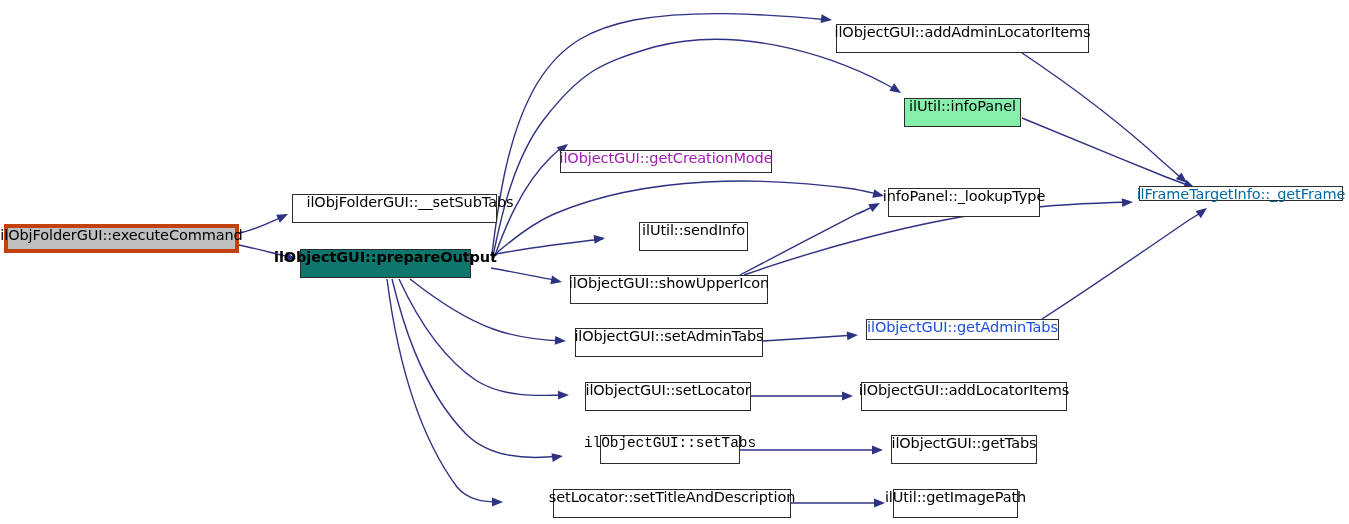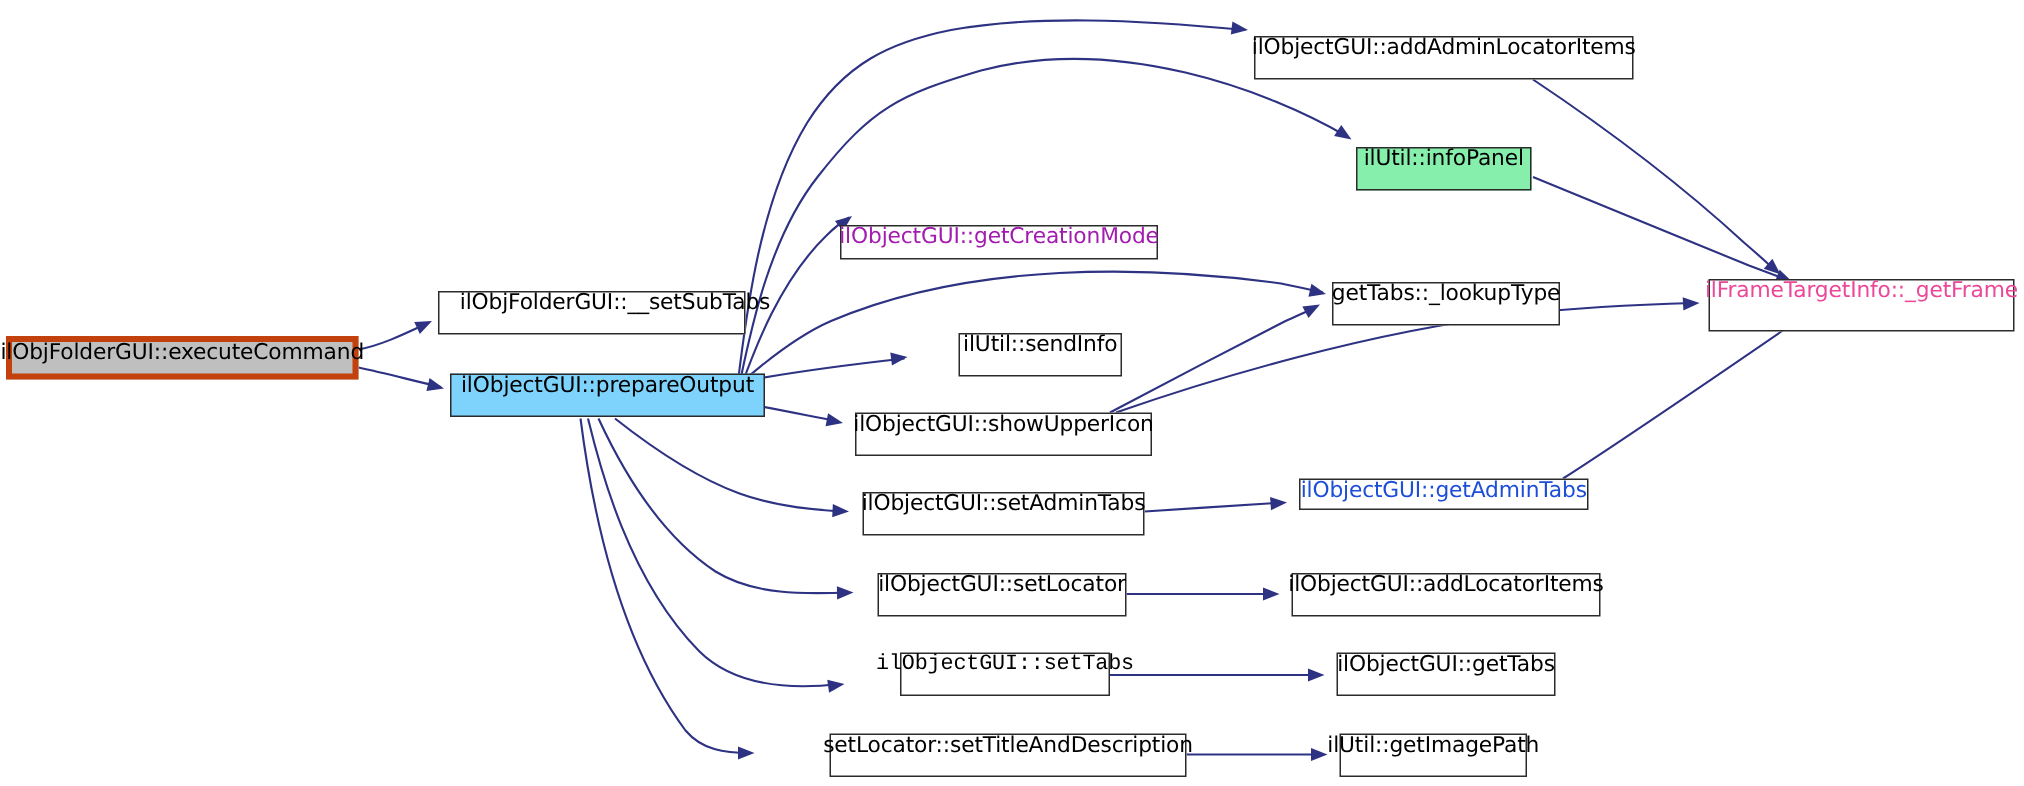--- a/index.html
+++ b/index.html
@@ -105,21 +105,21 @@
       </g>
   </svg>
 
   <div id="nodes-layer">
       <div class="node-box highlight" style="left: 4px; top: 224px; width: 235px; height: 29px; background: rgb(191, 191, 191); color: rgb(0, 0, 0);">
         <span class="node-label">ilObjFolderGUI::executeCommand</span>
       </div>
       <div class="node-box" style="left: 292px; top: 194px; width: 205px; height: 29px; background: rgb(255, 255, 255); color: rgb(0, 0, 0); padding-left: 31px;">
         <span class="node-label">ilObjFolderGUI::__setSubTabs</span>
       </div>
-      <div class="node-box" style="left: 300px; top: 249px; width: 210px; height: 29px; background: #7dd3fc; color: rgb(0, 0, 0);">
+      <div class="node-box" style="left: 300px; top: 249px; width: 171px; height: 29px; background: #0f766e; color: rgb(0, 0, 0); font-weight: bold;">
         <span class="node-label">ilObjectGUI::prepareOutput</span>
       </div>
       <div class="node-box" style="left: 560px; top: 118px; width: 212px; height: 23px; background: rgb(255, 255, 255); color: #a21caf; margin-top: 32px;">
         <span class="node-label">ilObjectGUI::getCreationMode</span>
       </div>
       <div class="node-box" style="left: 615px; top: 222px; width: 109px; height: 29px; background: rgb(255, 255, 255); color: rgb(0, 0, 0); margin-left: 24px;">
         <span class="node-label">ilUtil::sendInfo</span>
       </div>
       <div class="node-box" style="left: 570px; top: 275px; width: 198px; height: 29px; background: rgb(255, 255, 255); color: rgb(0, 0, 0);">
         <span class="node-label">ilObjectGUI::showUpperIcon</span>
@@ -136,32 +136,32 @@
       <div class="node-box" style="left: 553px; top: 489px; width: 238px; height: 29px; background: rgb(255, 255, 255); color: rgb(0, 0, 0);">
         <span class="node-label">setLocator::setTitleAndDescription</span>
       </div>
       <div class="node-box" style="left: 836px; top: 24px; width: 253px; height: 29px; background: rgb(255, 255, 255); color: rgb(0, 0, 0);">
         <span class="node-label">ilObjectGUI::addAdminLocatorItems</span>
       </div>
       <div class="node-box" style="left: 904px; top: 98px; width: 117px; height: 29px; background: #86efac; color: rgb(0, 0, 0);">
         <span class="node-label">ilUtil::infoPanel</span>
       </div>
       <div class="node-box" style="left: 888px; top: 188px; width: 152px; height: 29px; background: rgb(255, 255, 255); color: rgb(0, 0, 0);">
-        <span class="node-label">getTabs::_lookupType</span>
+        <span class="node-label">infoPanel::_lookupType</span>
       </div>
       <div class="node-box" style="left: 866px; top: 319px; width: 193px; height: 21px; background: rgb(255, 255, 255); color: #1d4ed8;">
         <span class="node-label">ilObjectGUI::getAdminTabs</span>
       </div>
       <div class="node-box" style="left: 861px; top: 382px; width: 206px; height: 29px; background: rgb(255, 255, 255); color: rgb(0, 0, 0);">
         <span class="node-label">ilObjectGUI::addLocatorItems</span>
       </div>
       <div class="node-box" style="left: 891px; top: 435px; width: 146px; height: 29px; background: rgb(255, 255, 255); color: rgb(0, 0, 0);">
         <span class="node-label">ilObjectGUI::getTabs</span>
       </div>
       <div class="node-box" style="left: 893px; top: 489px; width: 125px; height: 29px; background: rgb(255, 255, 255); color: rgb(0, 0, 0);">
         <span class="node-label">ilUtil::getImagePath</span>
       </div>
-      <div class="node-box" style="left: 1139px; top: 186px; width: 204px; height: 35px; background: rgb(255, 255, 255); color: #ec4899;">
+      <div class="node-box" style="left: 1139px; top: 186px; width: 204px; height: 15px; background: rgb(255, 255, 255); color: #0369a1;">
         <span class="node-label">ilFrameTargetInfo::_getFrame</span>
       </div>
     </div>
 
 </div>
 
 </body></html>

